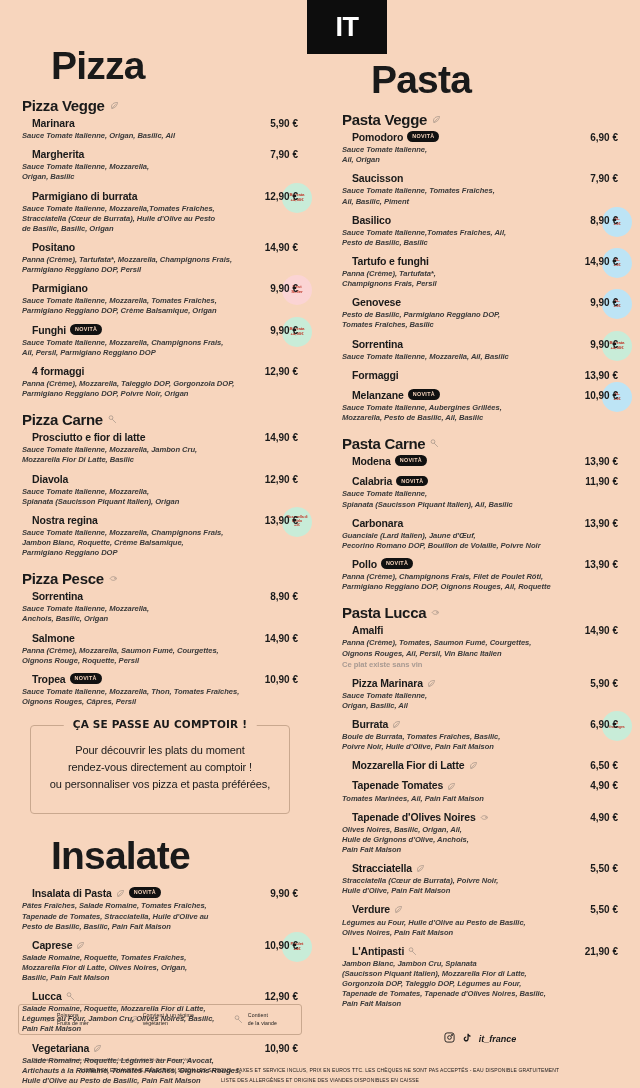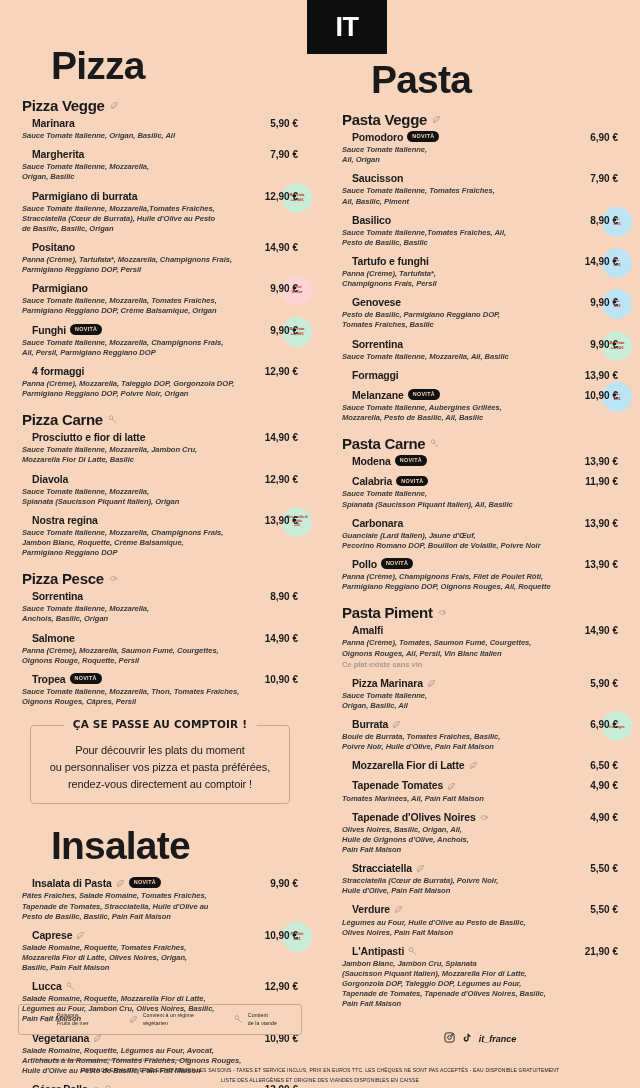--- a/index.html
+++ b/index.html
@@ -80,21 +80,21 @@
   .sb-xl { background: #bde4f5; color: #c0392b; }
   .sb-burrata { background: #c8ecd8; color: #c0392b; }
   .sb-best { background: #fbd4d4; color: #c0392b; }
   .sb-pasta { background: #c8ecd8; color: #c0392b; }
   .sb-suppl { background: #c8ecd8; color: #c0392b; font-size: 3.6px; }
 
   
   .counter {
     margin: 18px 8px 0 8px;
     border: 1px solid #c9a88f; border-radius: 4px;
-    padding: 16px 10px 10px 10px;
+    padding: 16px 10px 20px 10px;
     position: relative; text-align: center;
   }
   .counter-title {
     position: absolute; top: -8px; left: 50%;
     transform: translateX(-50%);
     background: #f7d5bd; padding: 0 9px;
     font-size: 10.5px; font-weight: 700;
     font-family: "DejaVu Sans", sans-serif;
     letter-spacing: 0.2px; white-space: nowrap;
   }
@@ -257,22 +257,22 @@
             <span class="item-name">Tropea<span class="novita">NOVITÀ</span></span>
             <span class="item-price">10,90 €</span>
           </div>
           <div class="item-desc">Sauce Tomate Italienne, Mozzarella, Thon, Tomates Fraîches,<br>Oignons Rouges, Câpres, Persil</div>
         </div>
       </div>
     <div class="counter">
       <div class="counter-title">ÇA SE PASSE AU COMPTOIR !</div>
       <div id="counter-lines">
           <div class="counter-line">Pour découvrir les plats du moment</div>
+          <div class="counter-line">rendez-vous directement au comptoir !</div>
           <div class="counter-line">ou personnaliser vos pizza et pasta préférées,</div>
-          <div class="counter-line">rendez-vous directement au comptoir !</div>
         </div>
     </div>
     <h1 class="menu-title" style="margin-top:20px">Insalate</h1>
     <div id="salads">
         <div class="item">
           <div class="item-head">
             <span class="item-name">Insalata di Pasta<svg class="diet" viewBox="0 0 24 24" fill="none" stroke="#555" stroke-width="1.6">
                 <path d="M20 4C9 4 4 9 4 16c0 2 1 4 1 4s6-1 10-5 5-11 5-11z"></path>
                 <path d="M5 20L15 9"></path>
               </svg><span class="novita">NOVITÀ</span></span>
@@ -443,21 +443,21 @@
           <div class="item-desc">Guanciale (Lard Italien), Jaune d'Œuf,<br>Pecorino Romano DOP, Bouillon de Volaille, Poivre Noir</div>
         </div>
         <div class="item">
           <div class="item-head">
             <span class="item-name">Pollo<span class="novita">NOVITÀ</span></span>
             <span class="item-price">13,90 €</span>
           </div>
           <div class="item-desc">Panna (Crème), Champignons Frais, Filet de Poulet Rôti,<br>Parmigiano Reggiano DOP, Oignons Rouges, Ail, Roquette</div>
         </div>
         <h2 class="subcat">
-          <span>Pasta Piment</span>
+          <span>Pasta Lucca</span>
           <svg class="diet" viewBox="0 0 24 24" fill="none" stroke="#555" stroke-width="1.6">
             <path d="M3 12c4-6 12-7 18 0-6 7-14 6-18 0z"></path>
             <circle cx="16" cy="11" r=".9" fill="#555"></circle>
           </svg>
         </h2>
         <div class="item">
           <div class="item-head">
             <span class="item-name">Amalfi</span>
             <span class="item-price">14,90 €</span>
           </div>

